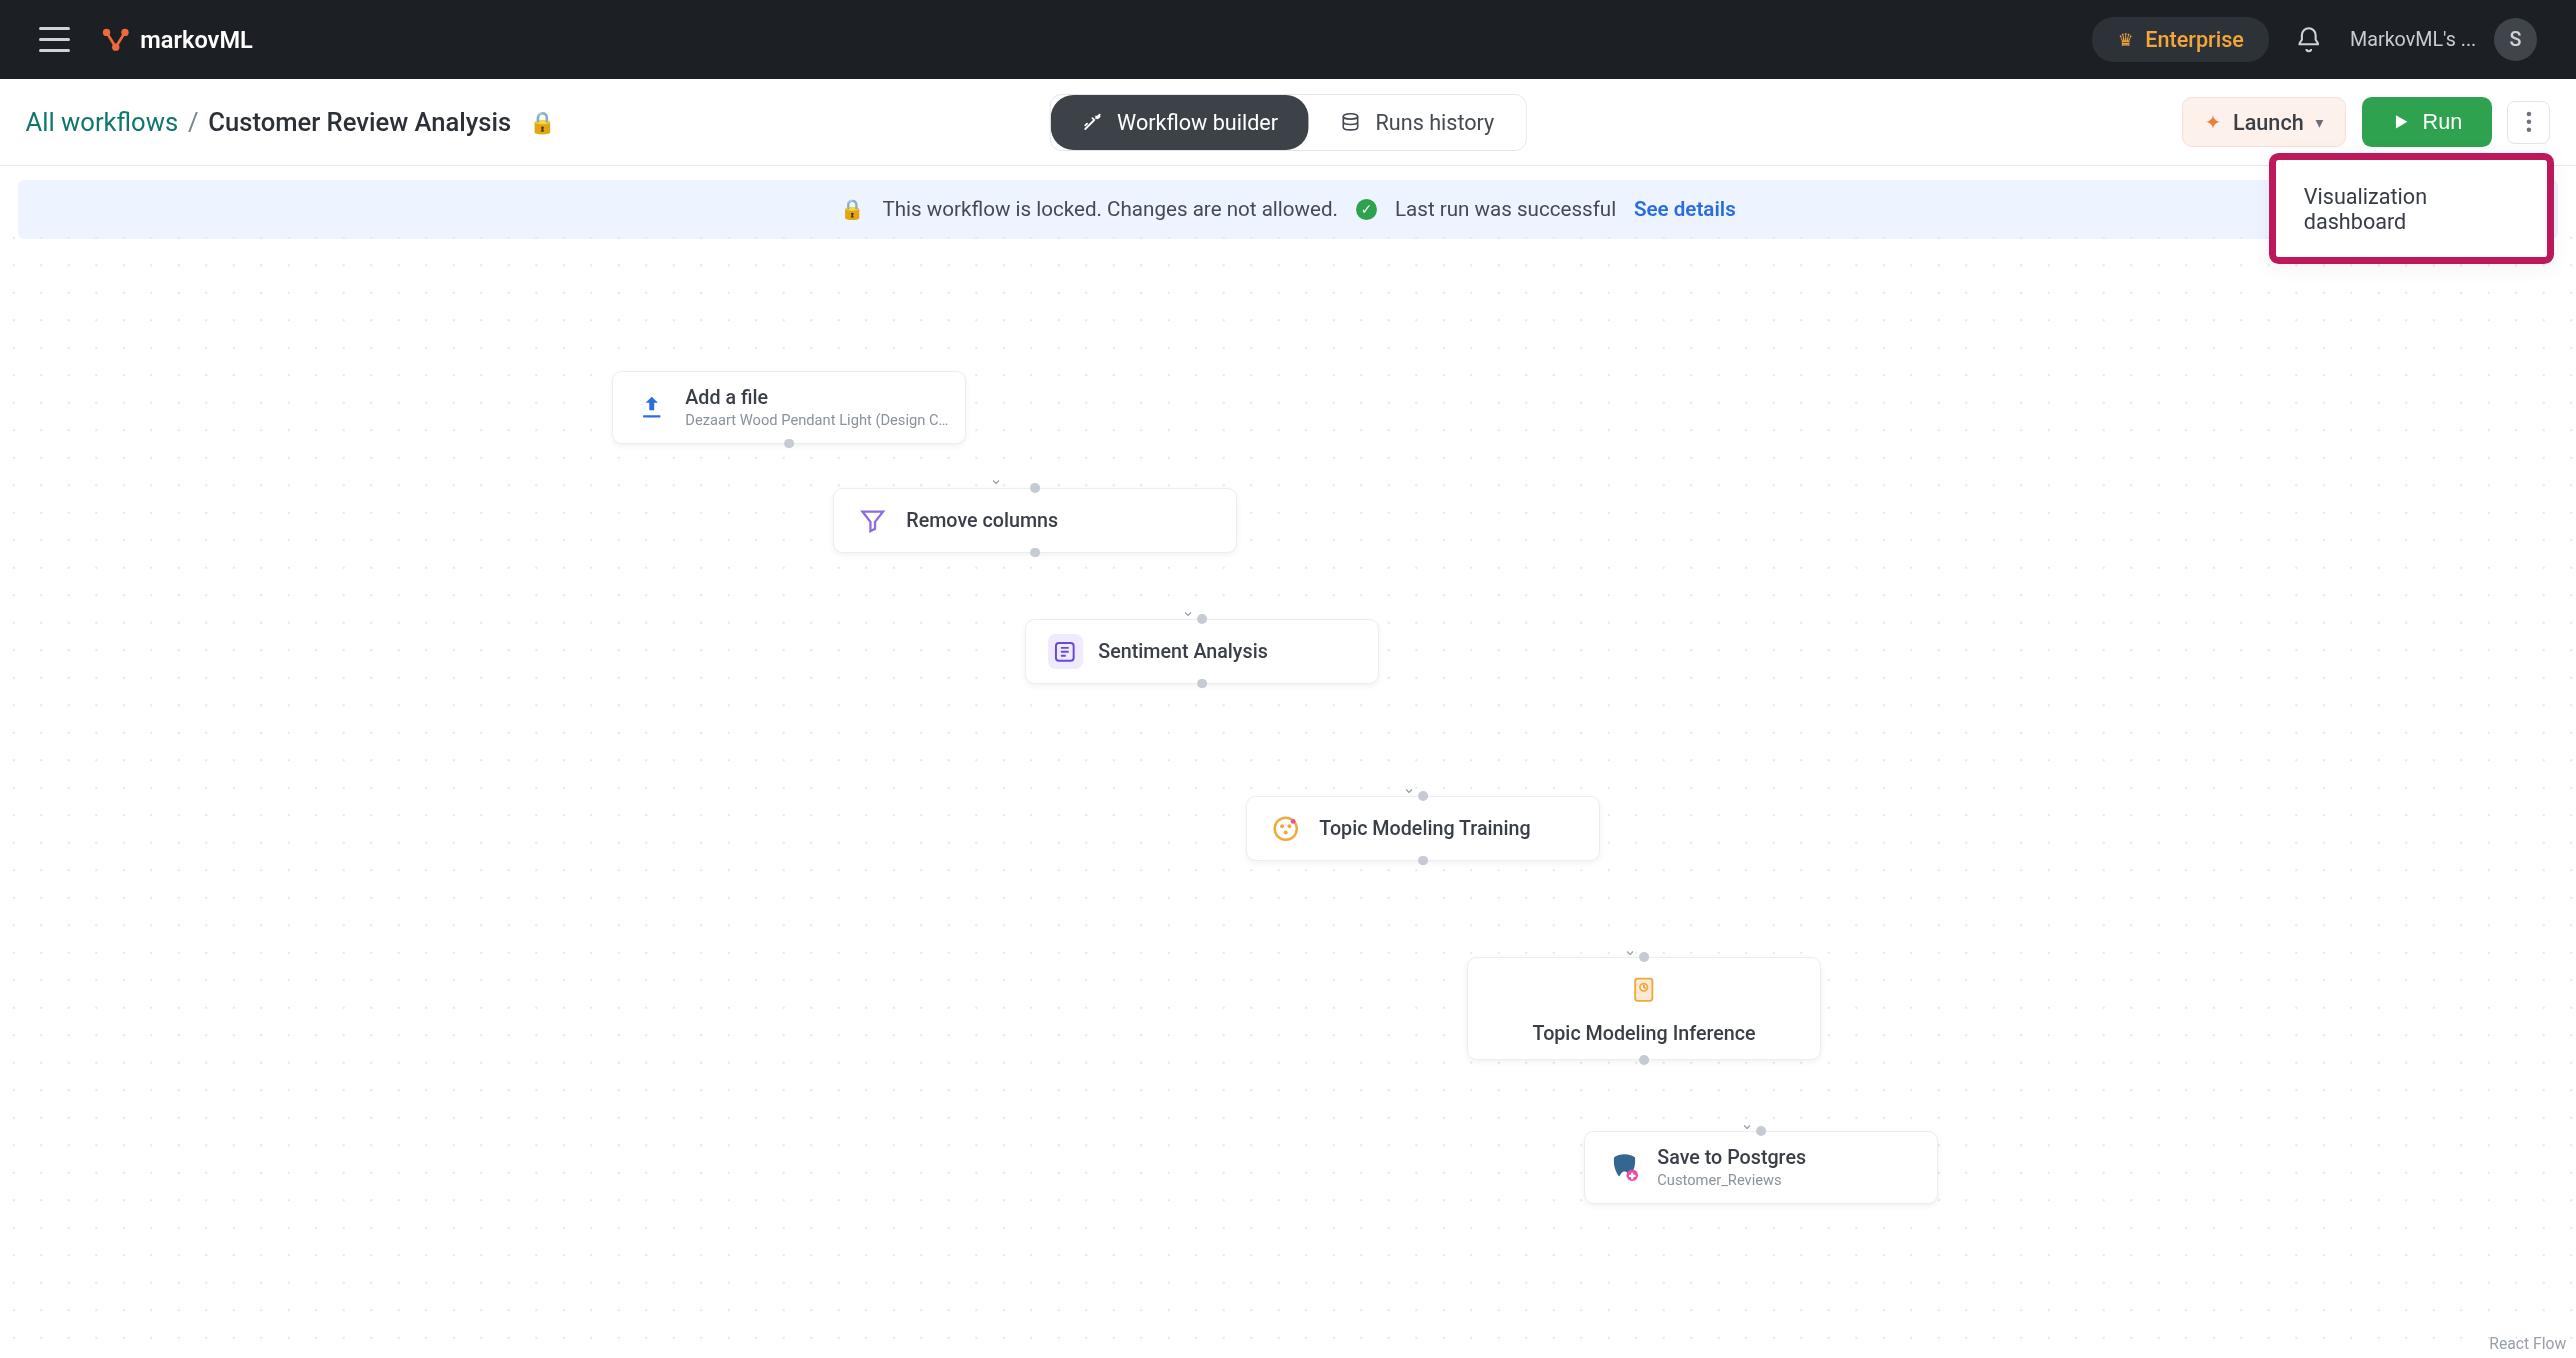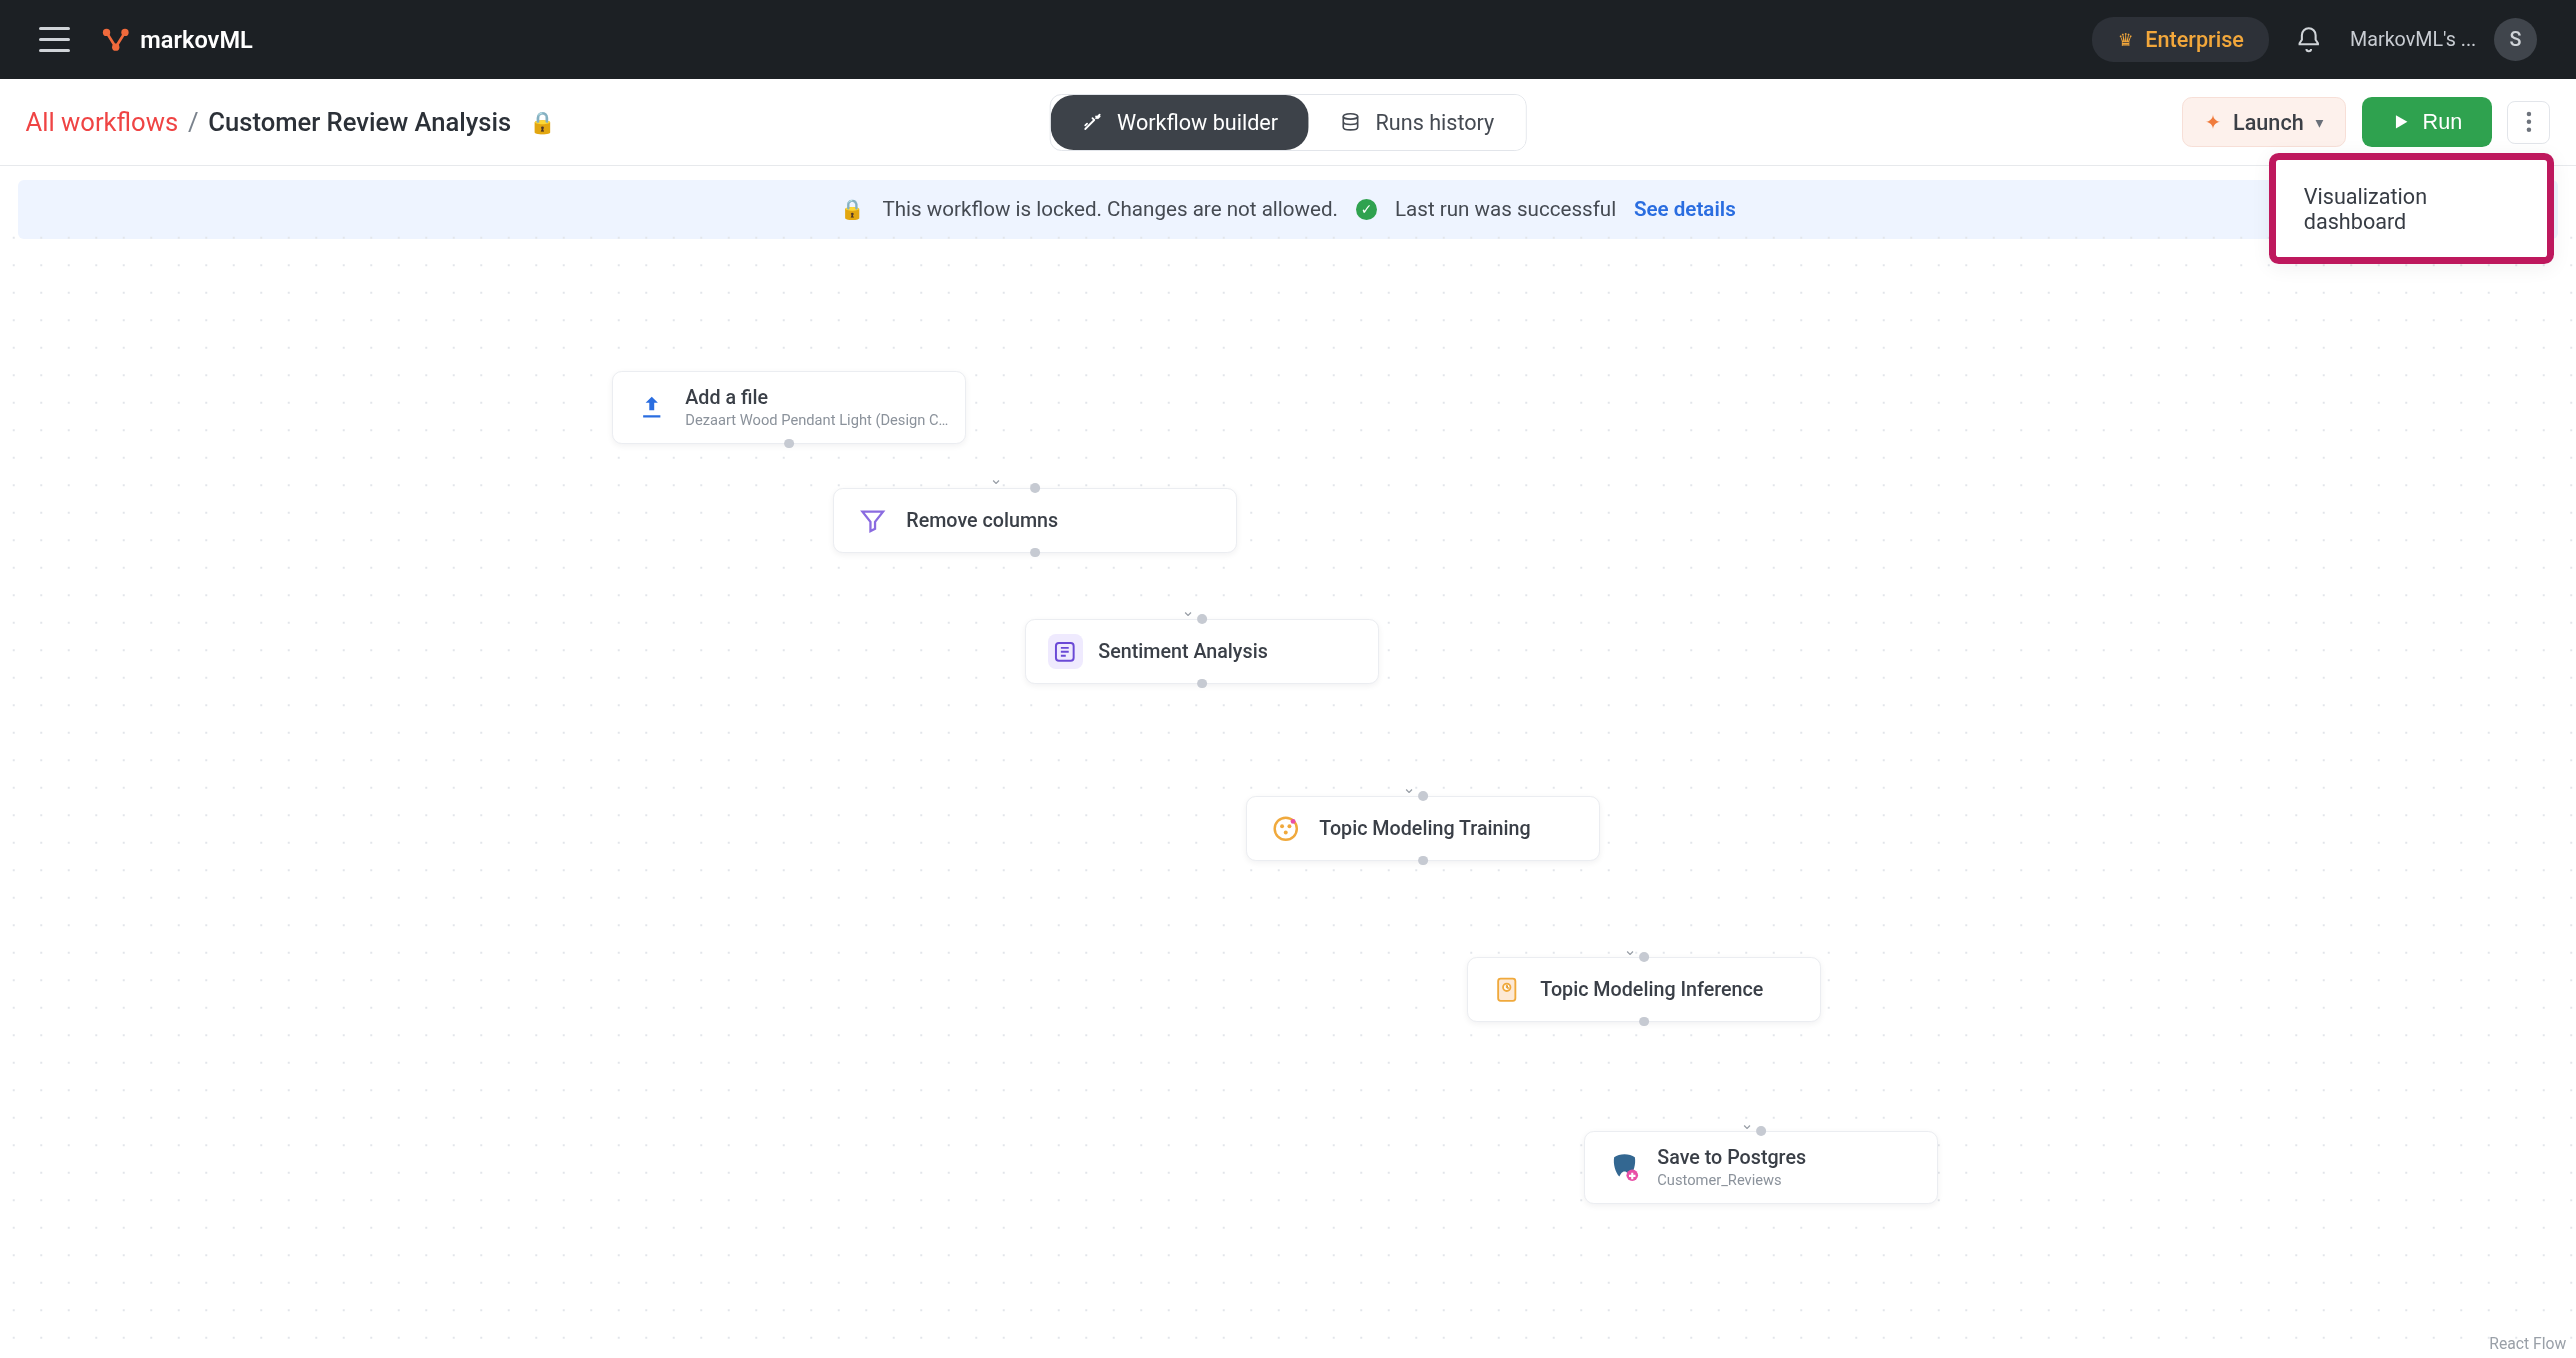--- a/index.html
+++ b/index.html
@@ -39,21 +39,21 @@
 
 
 .toolbar {
   height: 87px;
   border-bottom: 1px solid #e7e9ec;
   display:flex; align-items:center;
   padding: 0 25.6px;
   position: relative;
 }
 .breadcrumb { display:flex; align-items:center; gap:9.8px; font-size:25.6px; }
-.breadcrumb .root { color:#ef4444; cursor:pointer; }
+.breadcrumb .root { color:#0f766e; cursor:pointer; }
 .breadcrumb .sep { color:#7a828c; }
 .breadcrumb .leaf { color:#2c3138; font-weight:500;}
 .lock-small { font-size:21.6px; color:#eab54a; margin-left:7.9px;}
 
 .tab-group {
   position:absolute; left:50%; transform:translateX(-50%);
   display:flex; border:1px solid #e2e5ea; border-radius:11.8px; overflow:hidden;
   height:57px;
 }
 .tab {
@@ -150,21 +150,21 @@
 
 .edges { position:absolute; inset:0; pointer-events:none; }
 .edges path { stroke:#b9bec7; stroke-width:2; fill:none; stroke-dasharray:6 6; }
 .edge-arrow { font-size:15.7px; color:#9aa0a8; position:absolute; transform:translate(-50%,-50%);}
 
 
 .n1 { left:598px;  top:147px; width:354px; }
 .n2 { left:819px;  top:264px; width:404px; }
 .n3 { left:1011px; top:395px; width:354px; }
 .n4 { left:1232px; top:572px; width:354px; }
-.n5 { left:1453px; top:733px; width:354px; }
+.n5 { left:1453px; top:733px; width:354px;flex-direction:column; }
 .n6 { left:1570px; top:907px; width:354px; }
 
 
 .ic-upload { color:#2a6de0; }
 .ic-filter { color:#7b57d6; }
 .ic-sent { background:#efeafe; color:#6a49d6; }
 .ic-topic { }
 .ic-infer {  }
 .ic-db { }
 

